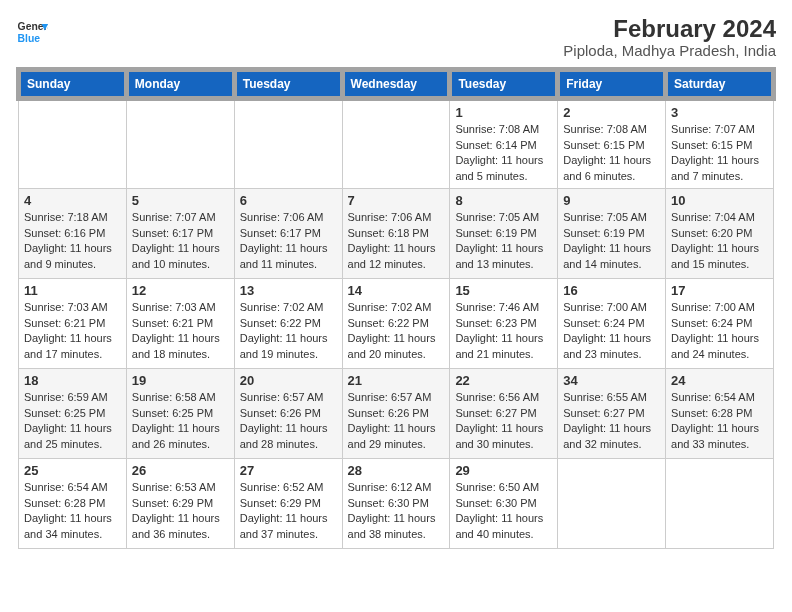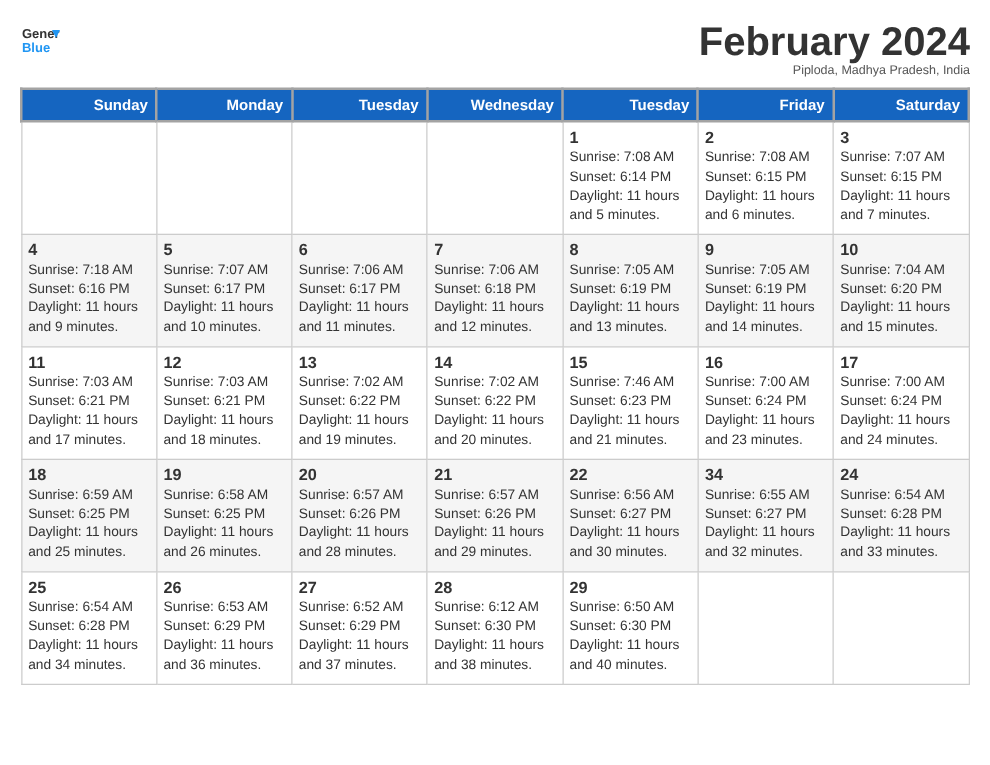--- a/index.html
+++ b/index.html
@@ -22,42 +22,42 @@
       gap: 4px;
     }
     .logo-icon {
       width: 32px;
       height: 32px;
     }
     .title-block {
       text-align: right;
     }
     .cal-title {
-      font-size: 32px;
+      font-size: 24px;
       font-weight: bold;
       color: #333;
       line-height: 1.1;
     }
     .cal-subtitle {
-      font-size: 10px;
+      font-size: 15px;
       color: #555;
     }
     table {
       width: 100%;
       border-collapse: collapse;
       font-size: 11px;
     }
     thead tr th {
       background: #1565c0;
       color: #fff;
-      text-align: right;
+      text-align: left;
       padding: 5px 6px;
       font-size: 12px;
       font-weight: bold;
-      border: 2px solid #a3a3a3;
+      border: 5px solid #a3a3a3;
     }
     tbody tr td {
       border: 1px solid #ccc;
       vertical-align: top;
       padding: 4px 5px;
       height: 90px;
       width: calc(100% / 7);
       color: #333;
     }
     tbody tr:nth-child(odd) td { background: #fff; }

